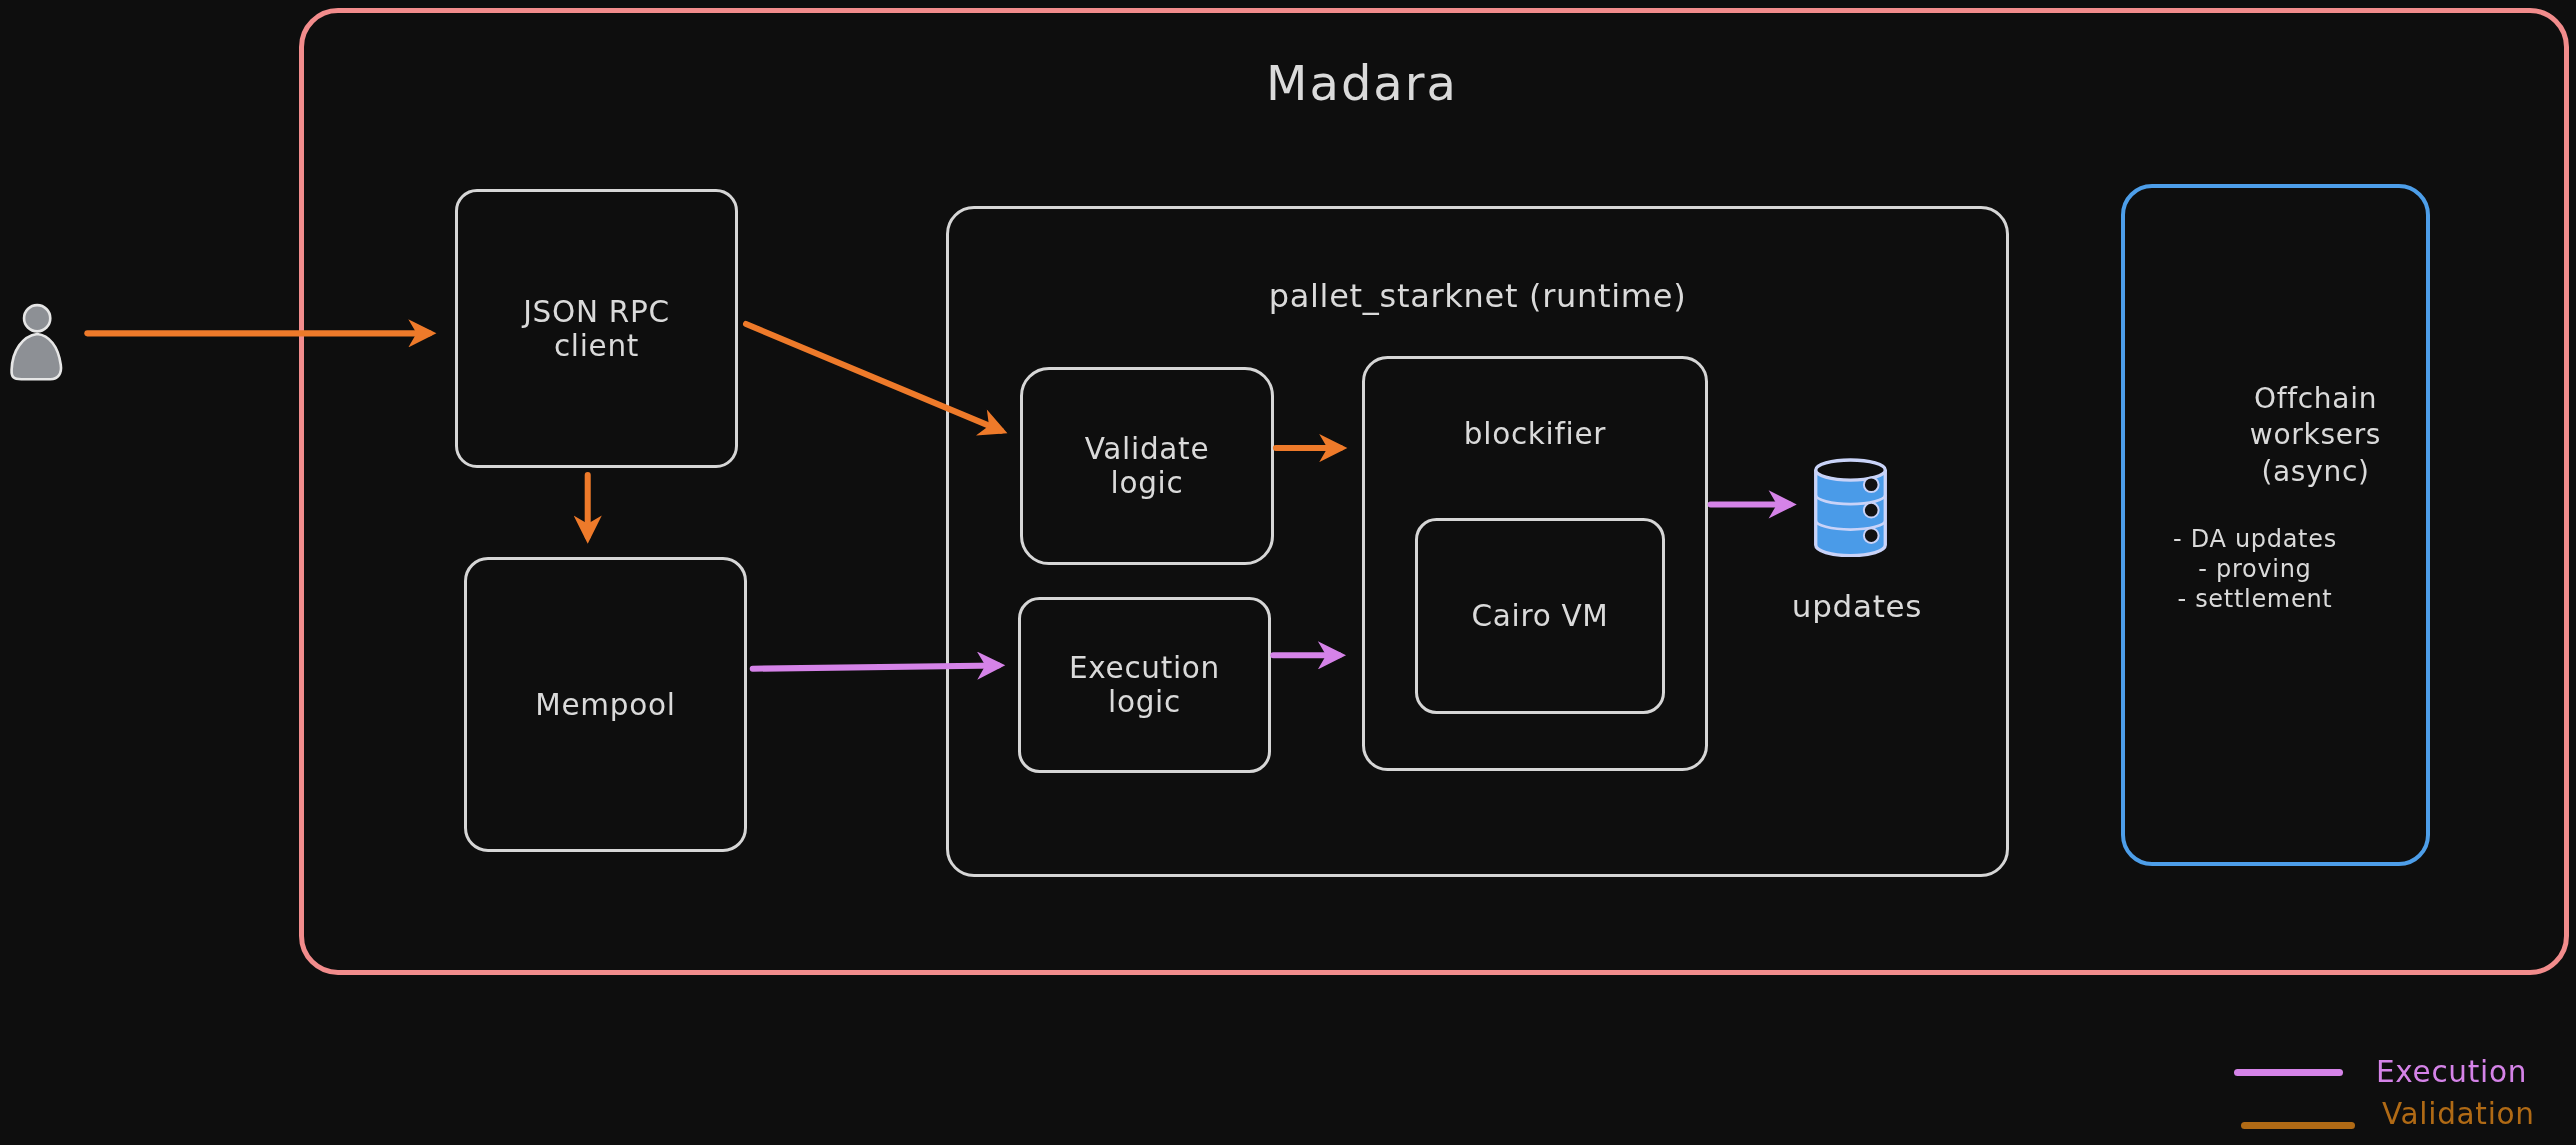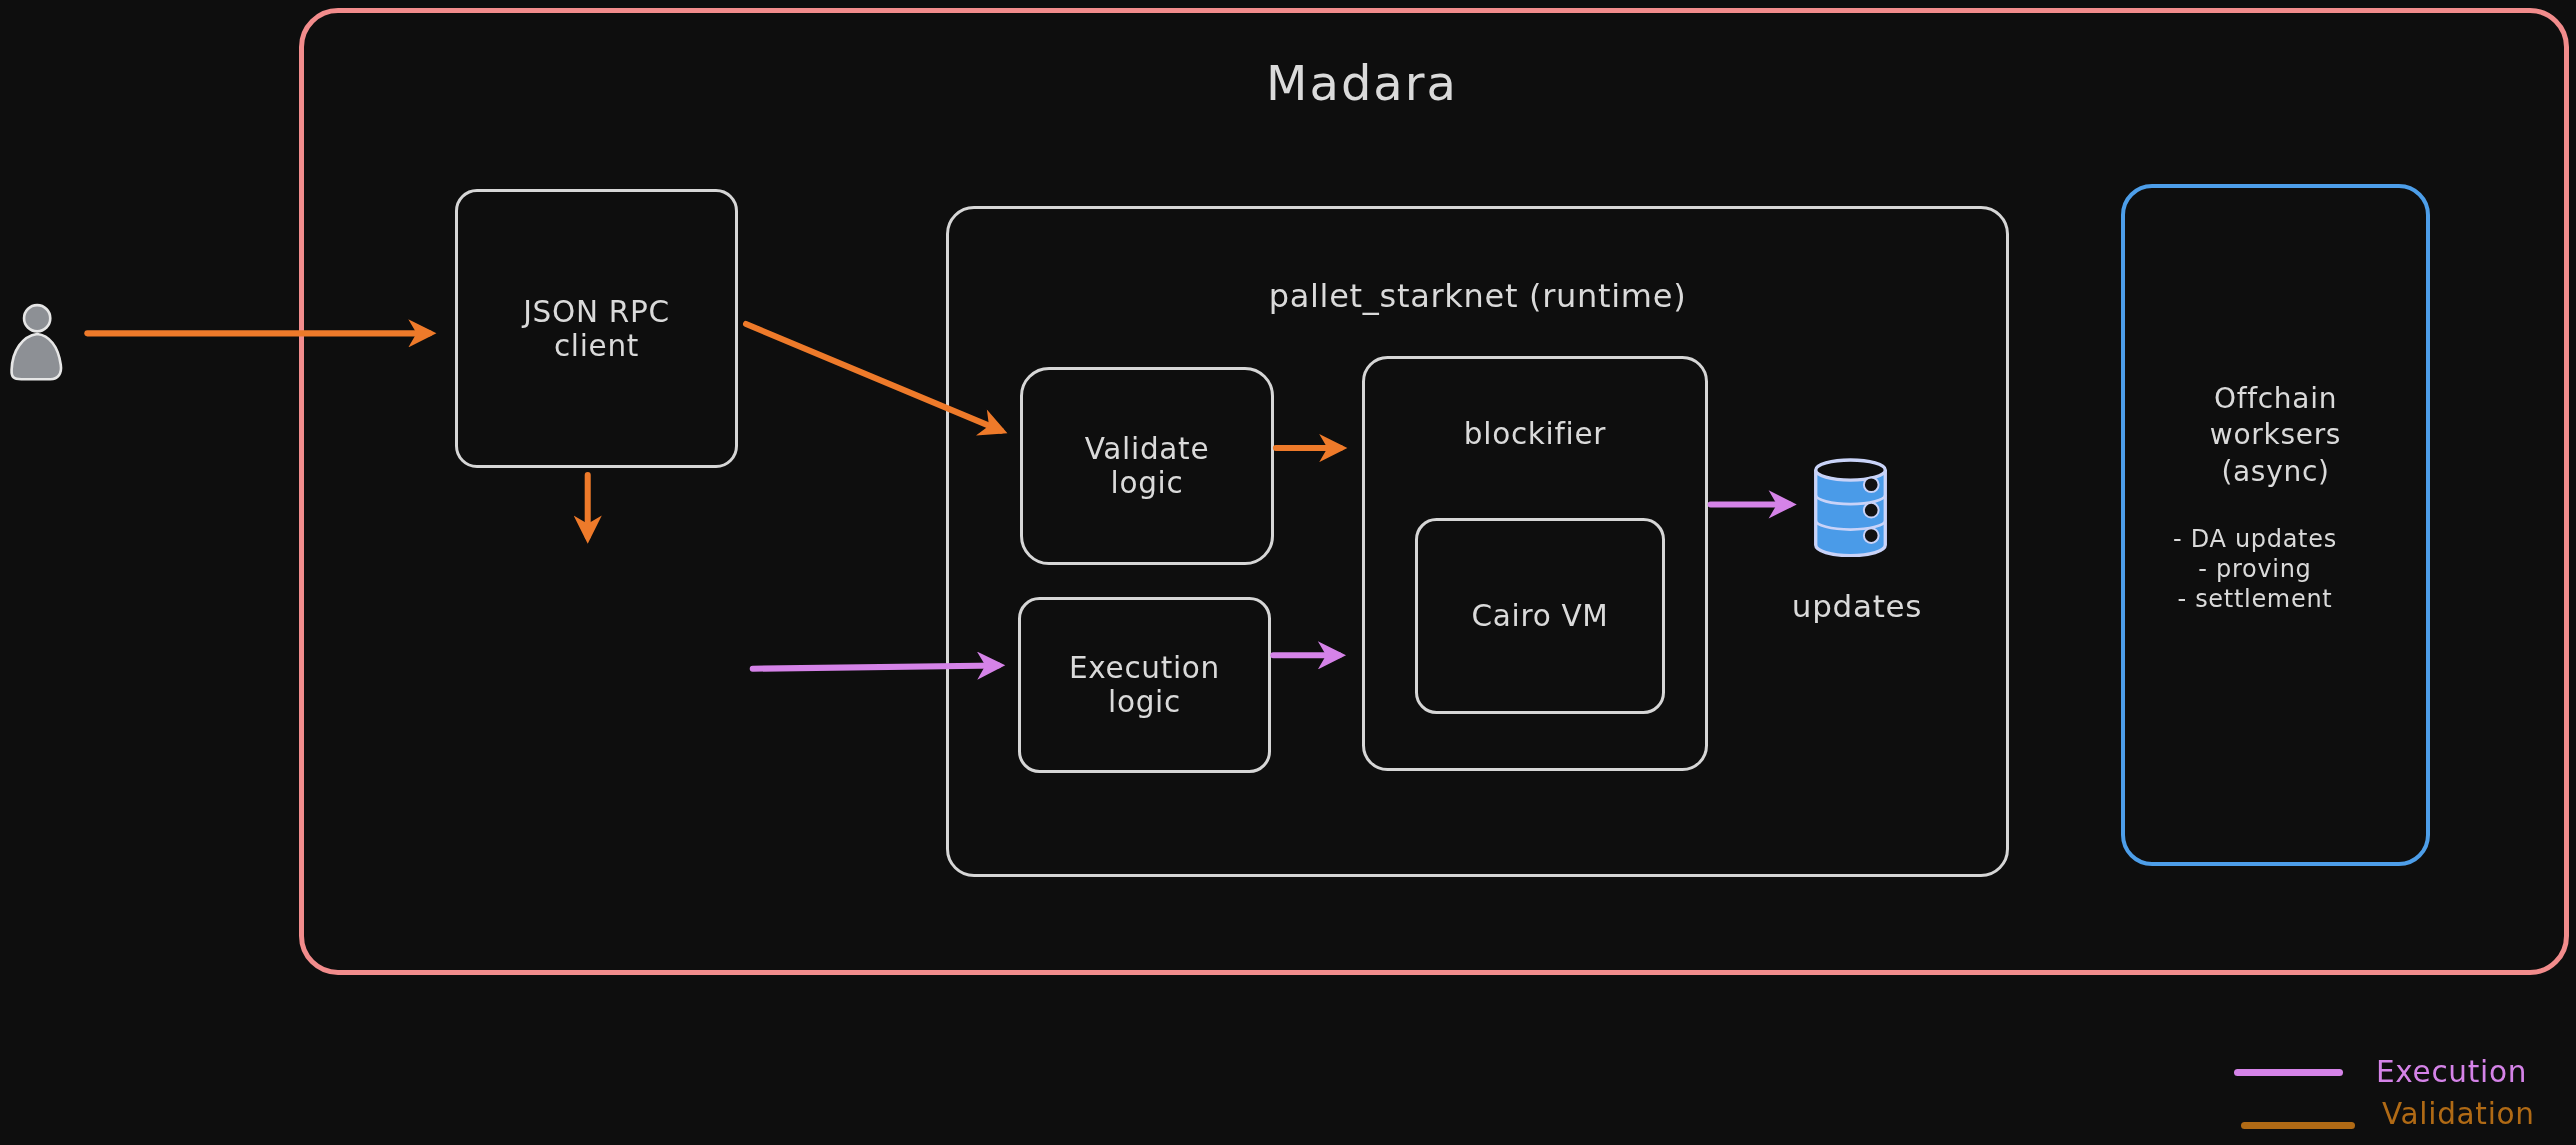--- a/index.html
+++ b/index.html
@@ -40,21 +40,21 @@
                  font-size:31px;}
 
   
   .person-svg{position:absolute;left:6.7px;top:303px;width:59px;height:79px;}
 
   
   #offchain{left:2121px;top:184px;width:309px;height:682px;
             border:4.7px solid var(--offchain-stroke);border-radius:31px;
             display:block;}
   .offchain-title{position:absolute;top:193px;left:0;width:100%;
-                  text-align:center;font-size:28px;line-height:1.3;}
+                  text-align:center;font-size:28px;line-height:1.3;padding-left:40px;}
   .offchain-items{position:absolute;top:337px;left:48px;
                   font-size:24px;line-height:1.24;color:var(--text);
                   letter-spacing:0.7px;}
 
   
   .arrows{position:absolute;left:0;top:0;width:2576px;height:1145px;
           pointer-events:none;}
   .arrows line{stroke-width:9;stroke-linecap:round;fill:none;}
   .arrows line.valid{stroke:var(--validation);}
   .arrows line.exec{stroke:var(--execution);}
@@ -79,20 +79,23 @@
   <svg class="person-svg" viewBox="0 0 90 120">
     <circle cx="46" cy="23" r="20" style="fill:var(--person-fill);stroke:var(--person-stroke);stroke-width:4"></circle>
     <path d="M46 47 C 24 50, 8 72, 7 102 C 6.5 113, 10 116, 22 116 L 66 116 C 78 116, 84 107, 82 94 C 78 65, 64 49, 46 47 Z" style="fill:var(--person-fill);stroke:var(--person-stroke);stroke-width:4"></path>
   </svg>
 
   <div class="box" id="json-rpc">
     <span class="label">JSON RPC
 client</span>
   </div>
 
+  <div class="box" id="mempool">
+    <span class="label">Mempool</span>
+  </div>
 
   <div class="box" id="runtime">
     <div class="runtime-title label">pallet_starknet (runtime)</div>
   </div>
 
   <div class="box" id="validate">
     <span class="label">Validate
 logic</span>
   </div>
 

